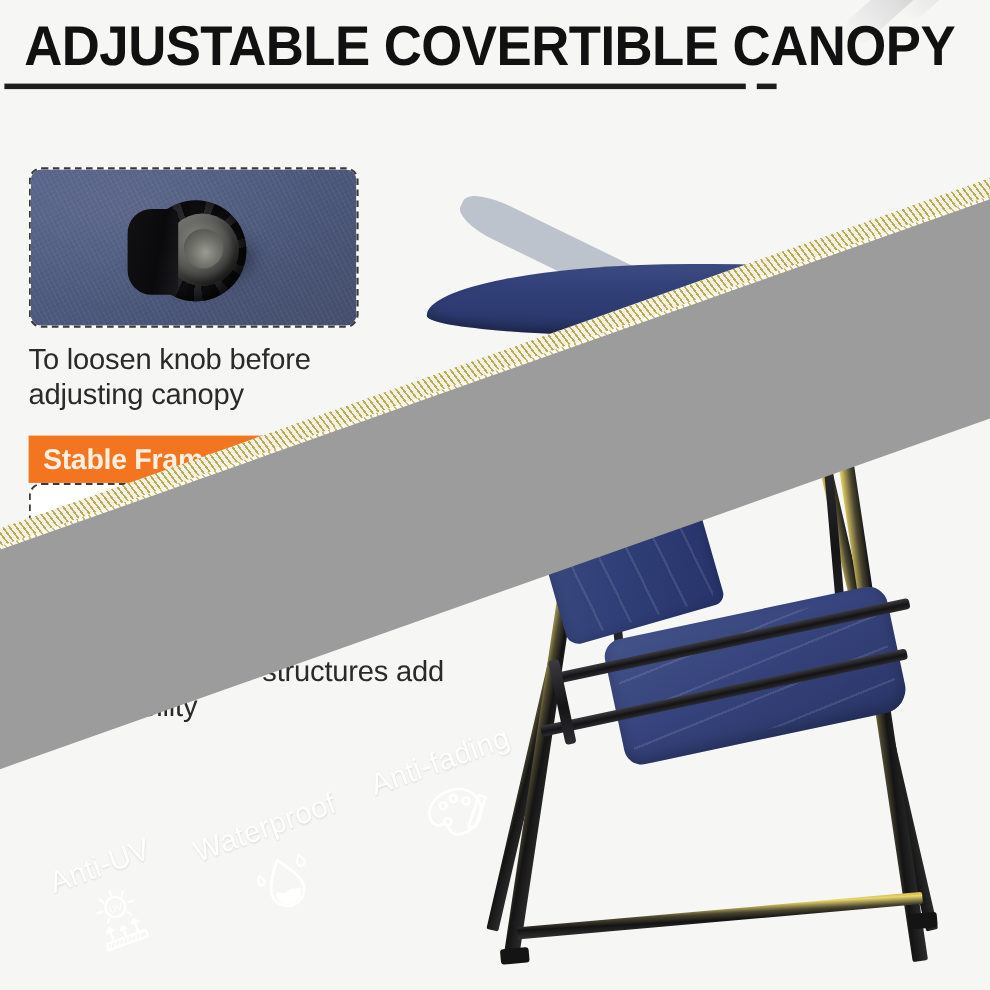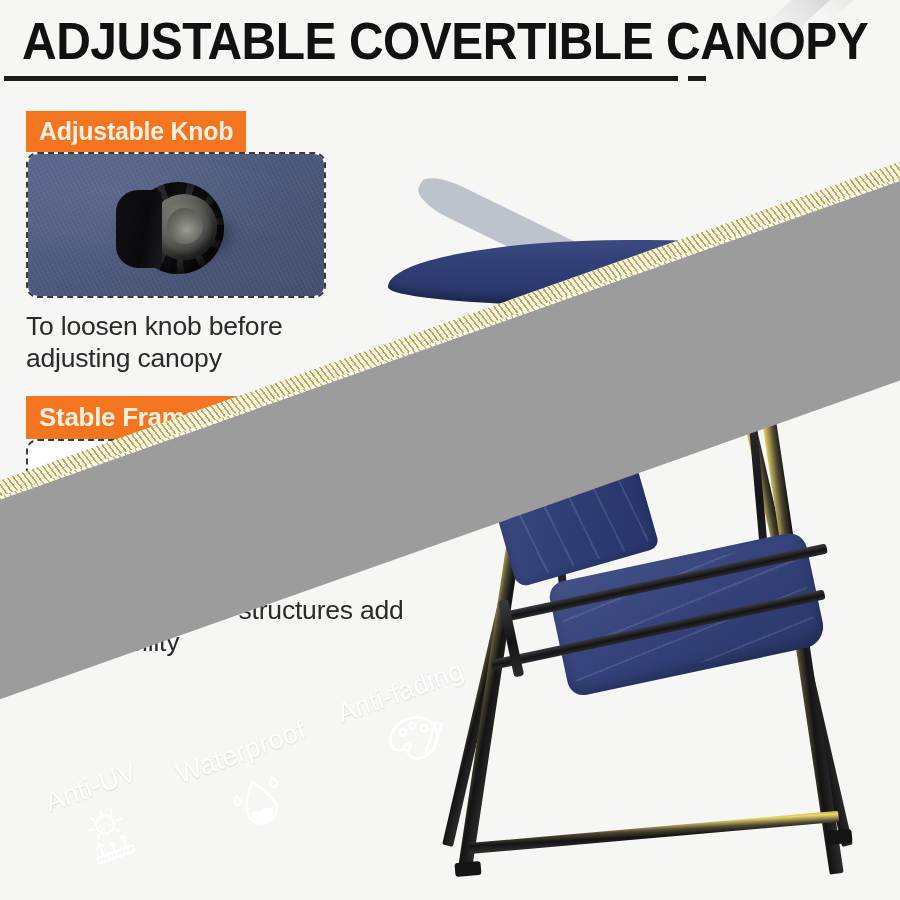--- a/index.html
+++ b/index.html
@@ -370,21 +370,20 @@
 
 <div id="stage">
 
   <div class="deco-bar deco-bar-1"></div>
   <div class="deco-bar deco-bar-2"></div>
 
   <div class="title">ADJUSTABLE COVERTIBLE CANOPY</div>
   <div class="title-rule"></div>
   <div class="title-rule-dash"></div>
 
-  <div class="badge badge-knob">Adjustable Knob</div>
 
   <div class="photo-panel panel-knob">
     <div class="fabric"></div>
     <div class="fabric-noise"></div>
     <div class="knob-shadow"></div>
     <div class="knob-body">
       <div class="knob-ridges"></div>
       <div class="knob-face">
         <div class="knob-dimple"></div>
       </div>

